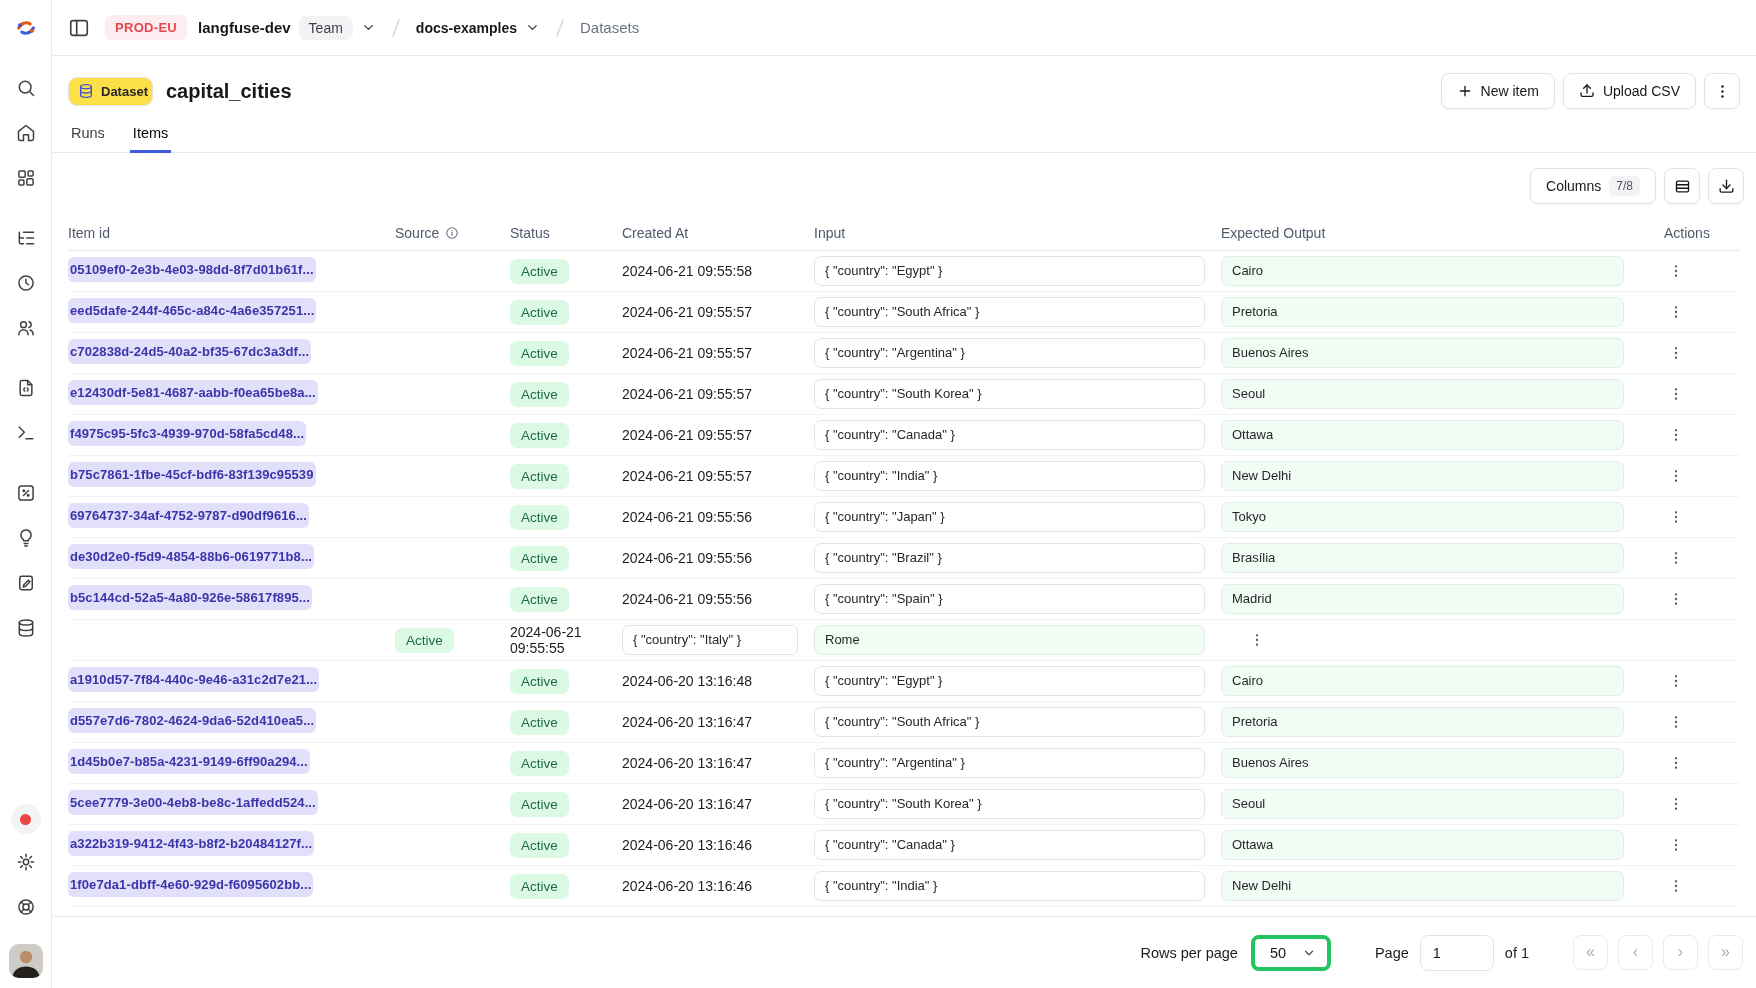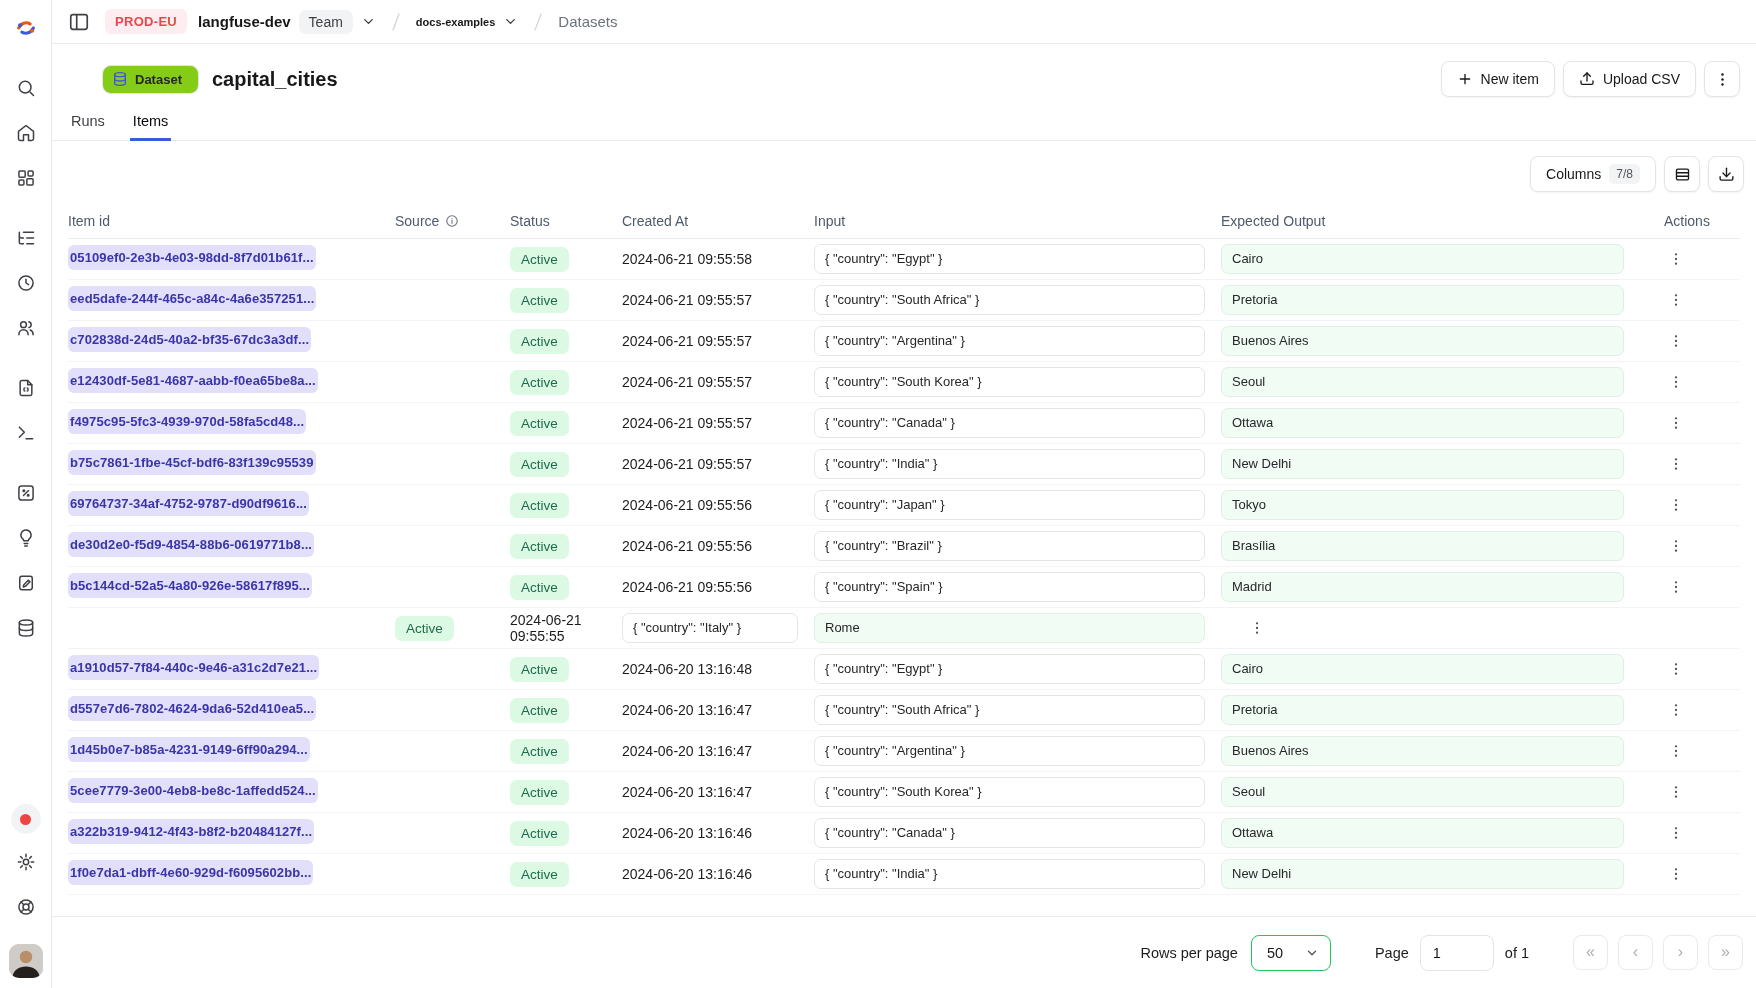--- a/index.html
+++ b/index.html
@@ -18,34 +18,34 @@
   .rail-btn { width:34px; height:28px; margin-bottom:17px; border:0; background:none; padding:0; display:flex; align-items:center; justify-content:center; color:#3f3f46; cursor:pointer; }
   .rail-gap { height:15px; }
   .rail-bottom { margin-top:auto; display:flex; flex-direction:column; align-items:center; padding-bottom:10px; }
   .rec-btn { width:30px; height:30px; border-radius:50%; background:#f1f3f5; border:0; margin-bottom:14px; display:flex; align-items:center; justify-content:center; cursor:pointer; }
   .rec-dot { width:11px; height:11px; border-radius:50%; background:#ef4444; display:block; }
   .avatar { width:34px; height:34px; border-radius:10px; overflow:hidden; border:0; padding:0; background:#d6d3d1; cursor:pointer; margin-top:6px; }
   .ic { display:block; }
 
   
   .main { flex:1; display:flex; flex-direction:column; min-width:0; }
-  .topbar { height:44px; flex-shrink:0; border-bottom:1px solid #e7e9ee; display:flex; align-items:center; padding:0 16px; gap:11px; }
+  .topbar { height:56px; flex-shrink:0; border-bottom:1px solid #e7e9ee; display:flex; align-items:center; padding:0 16px; gap:11px; }
   .toggle-btn { border:0; background:none; padding:0; color:#3f3f46; display:flex; cursor:pointer; margin-right:4px; }
   .env-badge { background:#fdecf0; color:#e5484d; font-size:13px; font-weight:700; padding:5px 10px; border-radius:6px; letter-spacing:.3px; }
   .org-trigger, .proj-trigger { display:flex; align-items:center; gap:8px; border:0; background:none; padding:0; cursor:pointer; font-family:inherit; }
   .org-name { font-size:15px; font-weight:600; color:#18181b; }
   .role-chip { background:#f1f3f5; color:#3f3f46; font-size:14px; padding:4px 10px; border-radius:7px; }
-  .proj-name { font-size:11px; font-weight:600; color:#18181b; }
+  .proj-name { font-size:14px; font-weight:600; color:#18181b; }
   .crumb-current { font-size:15px; color:#6b7280; text-decoration:none; }
   .slash { color:#d4d4d8; }
 
   
   .page-head { padding:16px 16px 0; border-bottom:1px solid #e7e9ee; flex-shrink:0; }
   .title-row { display:flex; align-items:center; gap:13px; height:38px; }
-  .type-badge { display:inline-flex; align-items:center; gap:7px; border:1px solid #e4e4e7; border-radius:9px; padding:0 16px 0 9px; height:29px; font-size:13px; font-weight:700; color:#27272a; background:#84cc16;margin-left:34px; }
+  .type-badge { display:inline-flex; align-items:center; gap:7px; border:1px solid #e4e4e7; border-radius:9px; padding:0 4px 0 9px; height:29px; font-size:13px; font-weight:700; color:#27272a; background:#fde047; }
   .page-title { font-size:20px; font-weight:700; margin:0; }
   .head-actions { margin-left:auto; display:flex; align-items:center; gap:8px; }
   .btn { display:inline-flex; align-items:center; gap:8px; height:36px; padding:0 15px; border:1px solid #e4e4e7; border-radius:8px; background:#fff; font-family:inherit; font-size:14px; font-weight:500; color:#18181b; box-shadow:0 1px 2px rgba(16,24,40,.05); cursor:pointer; white-space:nowrap; }
   .btn-sq { width:36px; padding:0; justify-content:center; }
   .tabs { display:flex; gap:26px; margin-top:15px; padding-left:2px; }
   .tab { font-family:inherit; font-size:14.5px; border:0; background:none; padding:0 1px 11px; color:#3f3f46; cursor:pointer; position:relative; }
   .tab.active { color:#09090b; font-weight:500; }
   .tab.active::after { content:""; position:absolute; left:-2px; right:-2px; bottom:-1px; height:3.5px; background:#3b5bdb; }
 
   
@@ -63,21 +63,21 @@
   .status-pill { display:inline-block; background:#dcf9e3; color:#1e6a4e; font-size:13.5px; padding:5px 11px; border-radius:7px; }
   .cell-created { font-size:14px; color:#1c1c1f; }
   .io-box { height:30px; line-height:28px; border:1px solid #e4e4e7; border-radius:7px; background:#fff; padding:0 10px; margin-right:16px; font-size:13px; color:#27272a; white-space:nowrap; overflow:hidden; }
   .expected-box { background:#f1fcf4; border-color:#e0efe5; }
   .dots-btn { border:0; background:none; padding:4px; margin-left:24px; color:#52525b; cursor:pointer; display:flex; }
 
   
   .pagination { margin-top:auto; flex-shrink:0; border-top:1px solid #e7e9ee; height:72px; display:flex; align-items:center; justify-content:flex-end; gap:44px; padding:0 13px; }
   .rpp, .page-group { display:flex; align-items:center; font-size:14.5px; color:#1c1c1f; }
   .rpp { gap:13px; }
-  .select-box { width:80px; height:36px; border:1px solid #22c55e; border-radius:8px; background:#fff; display:flex; align-items:center; justify-content:space-between; padding:0 11px 0 15px; font-family:inherit; font-size:14.5px; color:#18181b; cursor:pointer; }
+  .select-box { width:80px; height:36px; border:4px solid #22c55e; border-radius:8px; background:#fff; display:flex; align-items:center; justify-content:space-between; padding:0 11px 0 15px; font-family:inherit; font-size:14.5px; color:#18181b; cursor:pointer; }
   .page-group { gap:11px; }
   .page-input { width:74px; height:36px; border:1px solid #e4e4e7; border-radius:8px; padding:0 12px; font-family:inherit; font-size:14.5px; color:#18181b; }
   .nav-group { display:flex; gap:10px; }
   .nav-btn { width:35px; height:35px; border:1px solid #eaeaed; border-radius:8px; background:#fff; color:#aaadb5; font-size:16px; font-family:inherit; display:flex; align-items:center; justify-content:center; cursor:pointer; padding-bottom:2px; }
 </style>
 </head>
 <body>
 
 <div class="app">
 

